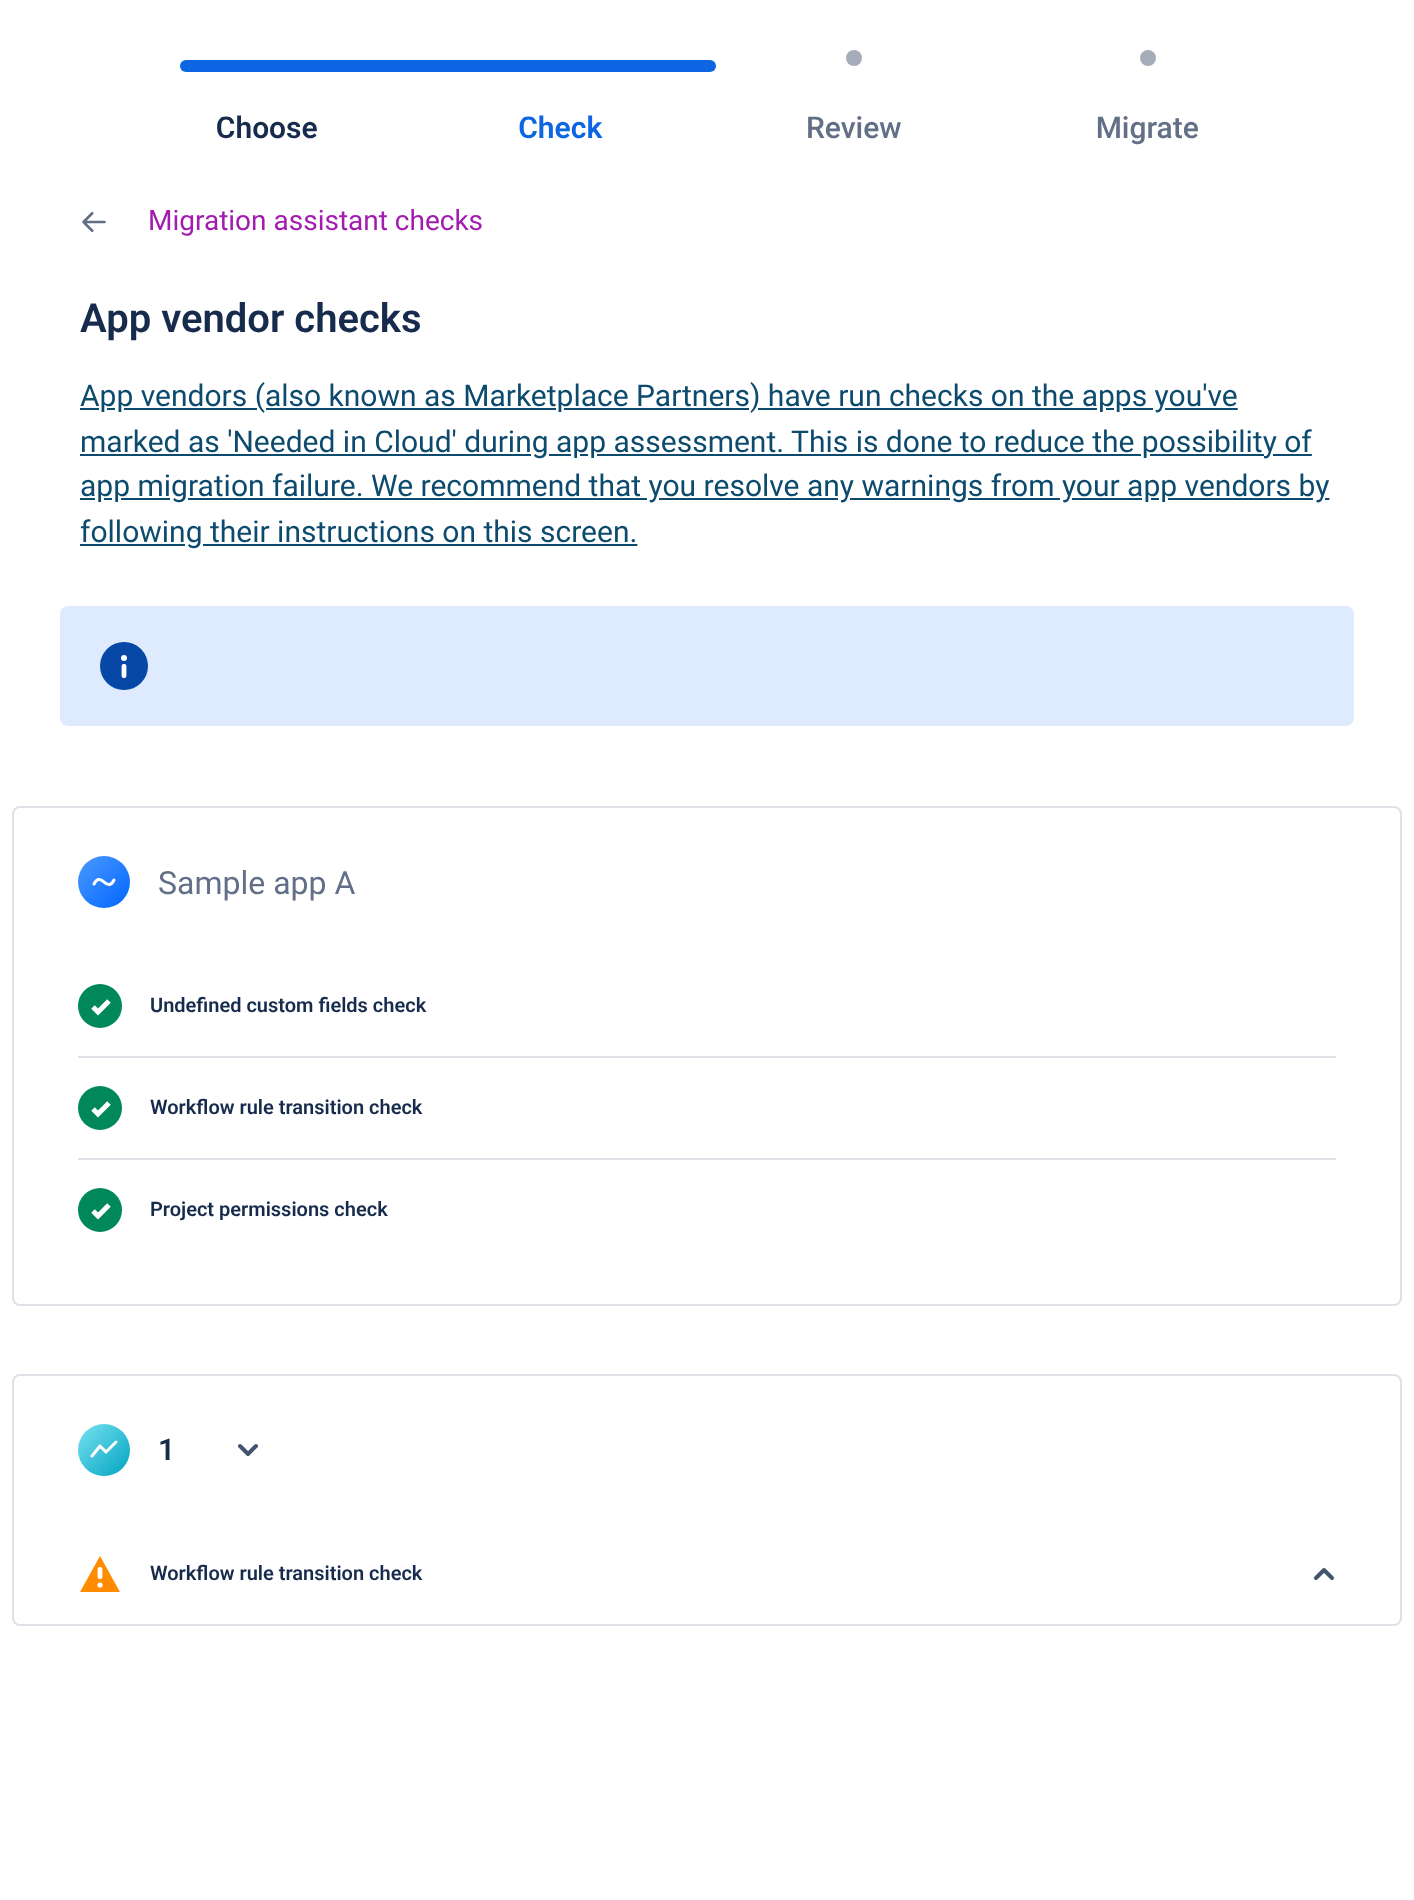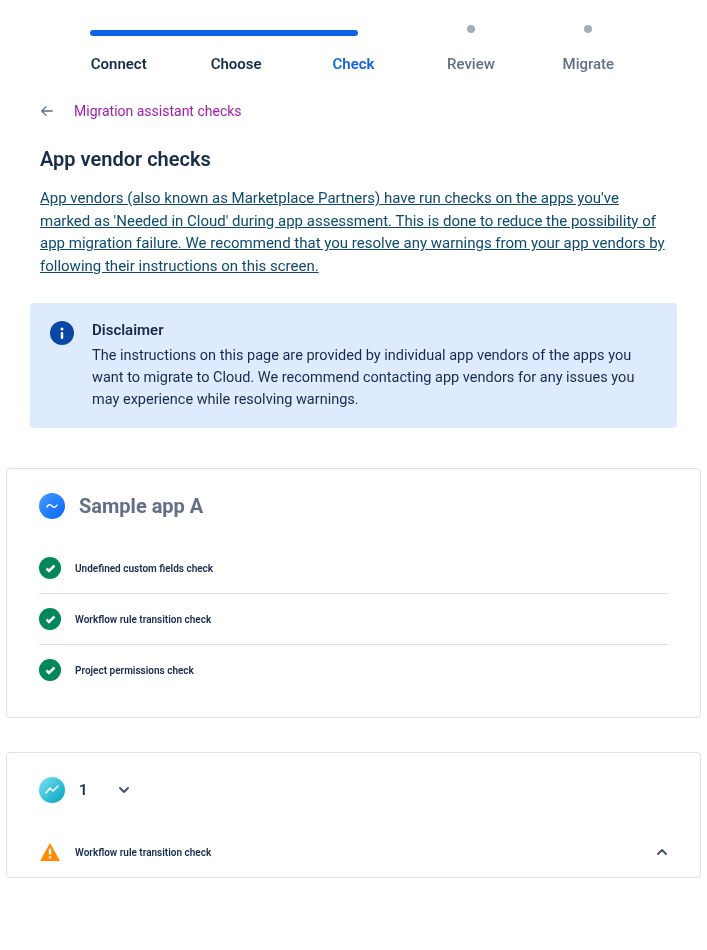--- a/index.html
+++ b/index.html
@@ -123,23 +123,23 @@
       width: 26px;
       height: 26px;
       border-radius: 50%;
       flex-shrink: 0;
     }
     .app-icon.blue { background: linear-gradient(135deg, #4c9aff 0%, #0065ff 100%); display:flex; align-items:center; justify-content:center; }
     .app-icon.blue svg { width: 14px; height: 10px; fill: #fff; }
     .app-icon.teal { background: linear-gradient(135deg, #79e2f2 0%, #00a3bf 100%); display:flex; align-items:center; justify-content:center;}
     .app-icon.teal svg { width: 14px; height: 10px; fill: #fff; }
     .app-name {
-      font-size: 20px;
+      font-size: 16px;
       color: #626f86;
-      font-weight: 700;
+      font-weight: 400;
       flex: 1;
     }
     .app-count {
       font-size: 15px;
       font-weight: 600;
       color: #172b4d;
       margin-right: 16px;
     }
     .chevron { width: 12px; height: 12px; }
     .check-row {
@@ -167,23 +167,20 @@
       font-weight: 600;
       color: #172b4d;
       flex: 1;
     }
   </style>
 </head>
 <body>
 
 <div class="stepper">
   <div class="progress-bar"></div>
-  <div class="step done">
-    <span class="step-label">Connect</span>
-  </div>
   <div class="step done">
     <span class="step-label">Choose</span>
   </div>
   <div class="step current">
     <span class="step-label">Check</span>
   </div>
   <div class="step upcoming">
     <span class="step-dot"></span>
     <span class="step-label">Review</span>
   </div>
@@ -205,24 +202,20 @@
 
   <p class="intro">App vendors (also known as Marketplace Partners) have run checks on the apps you've marked as 'Needed in Cloud' during app assessment. This is done to reduce the possibility of app migration failure. We recommend that you resolve any warnings from your app vendors by following their instructions on this screen.</p>
 
   <div class="disclaimer">
     <div class="info-icon">
       <svg viewBox="0 0 4 12">
           <circle cx="2" cy="2" r="1.5"></circle>
           <rect x="0.8" y="5" width="2.4" height="7" rx="1"></rect>
         </svg>
     </div>
-    <div class="disclaimer-text">
-      <h3>Disclaimer</h3>
-      <p>The instructions on this page are provided by individual app vendors of the apps you want to migrate to Cloud.  We recommend contacting app vendors for any issues you may experience while resolving warnings.</p>
-    </div>
   </div>
 </div>
 
 <div class="app-card">
   <div class="app-header">
     <div class="app-icon blue">
       <svg viewBox="0 0 14 10">
           <path d="M2 6 Q4 2 7 5 Q10 8 12 4" stroke="#fff" stroke-width="1.5" fill="none" stroke-linecap="round"></path>
         </svg>
     </div>

